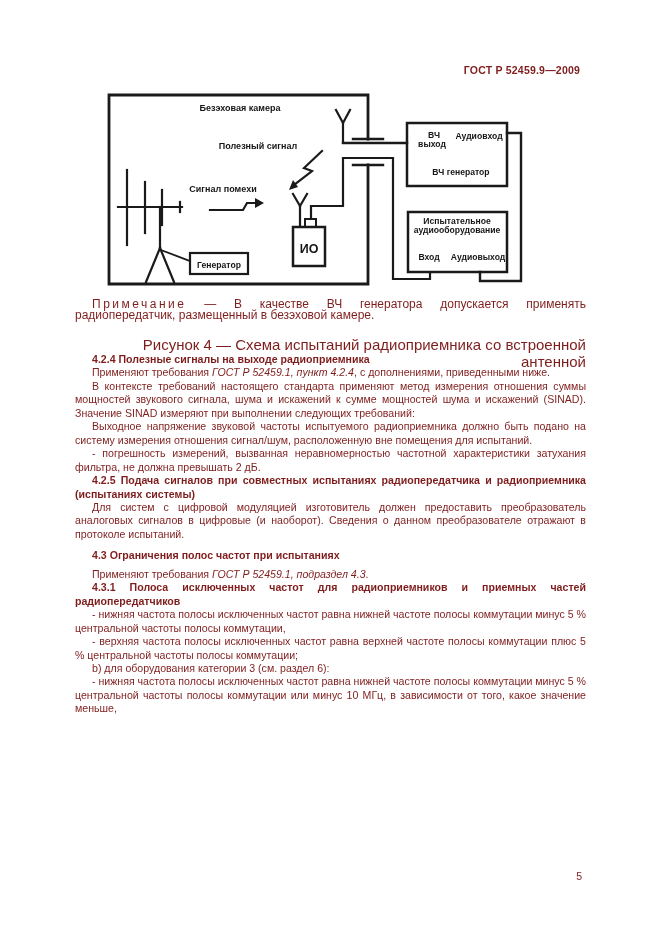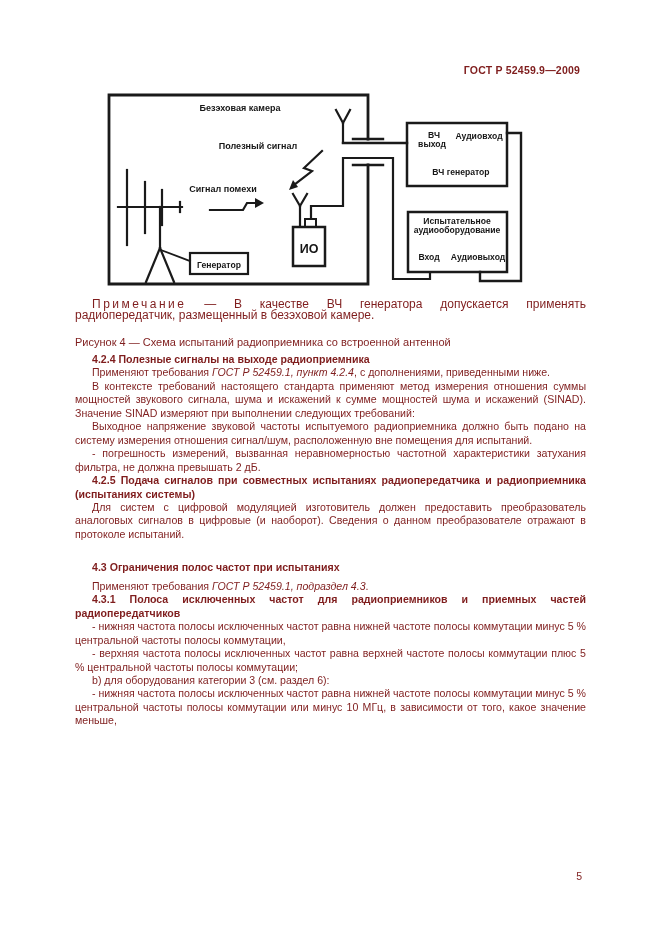--- a/index.html
+++ b/index.html
@@ -21,29 +21,29 @@
     font-weight:bold;fill:#161616;
   }
   .note{
     position:absolute;left:75px;top:299px;width:511px;
     font-size:12px;line-height:10.5px;text-align:justify;
   }
   .note .first{text-indent:17px;display:block;}
   .note-label{letter-spacing:2.5px;}
   .caption{
     position:absolute;left:75px;top:336px;width:511px;
-    font-size:11px;text-align:left;
+    font-size:15px;text-align:right;
   }
   .body-text{
     position:absolute;left:75px;top:353px;width:511px;
     font-size:10.6px;line-height:13.45px;text-align:justify;
   }
   .body-text p{margin:0;text-indent:17px;}
   .body-text p.h{font-weight:bold;}
-  .body-text p.h43{font-weight:bold;margin-top:20px;margin-bottom:5px;}
+  .body-text p.h43{font-weight:bold;margin-top:8px;margin-bottom:5px;}
   .body-text i{font-style:italic;}
   .page-number{
     position:absolute;right:79px;top:870px;
     font-size:10.5px;
   }
 </style>
 </head>
 <body>
 
 <div class="page">

